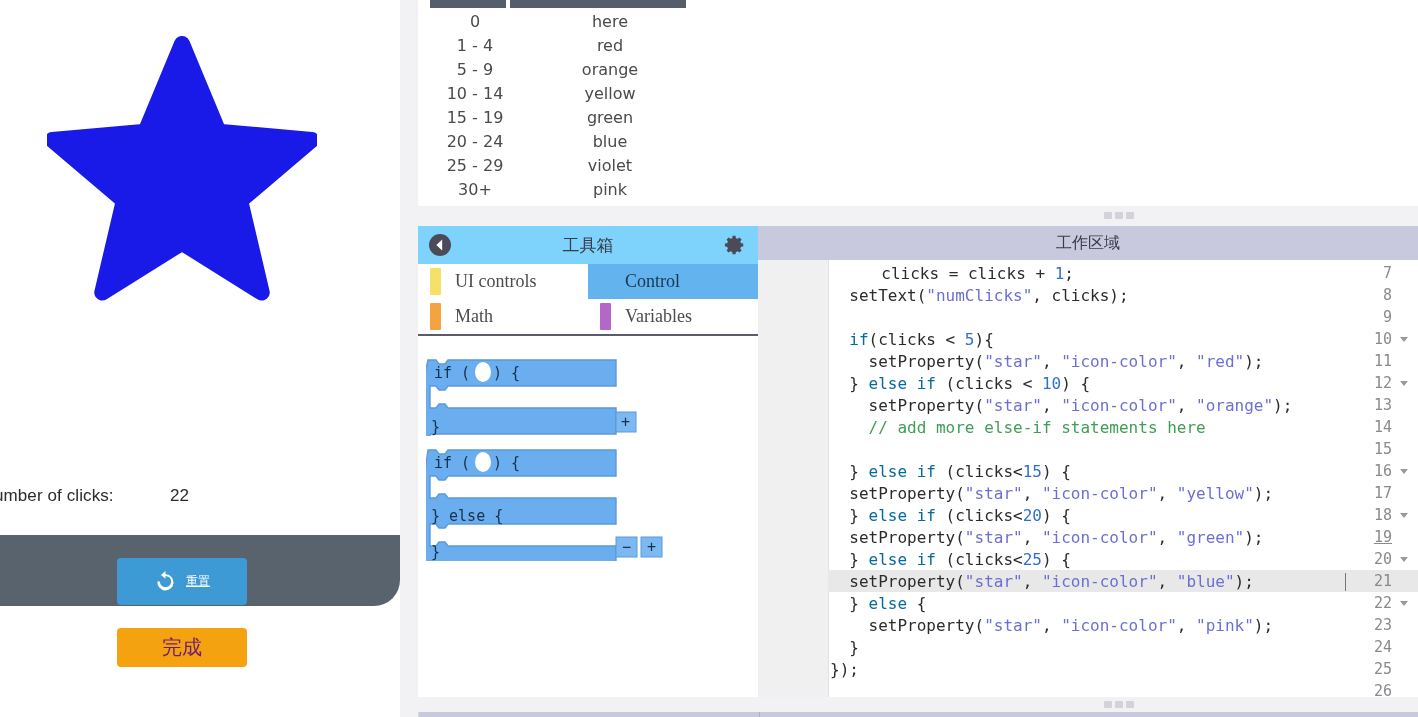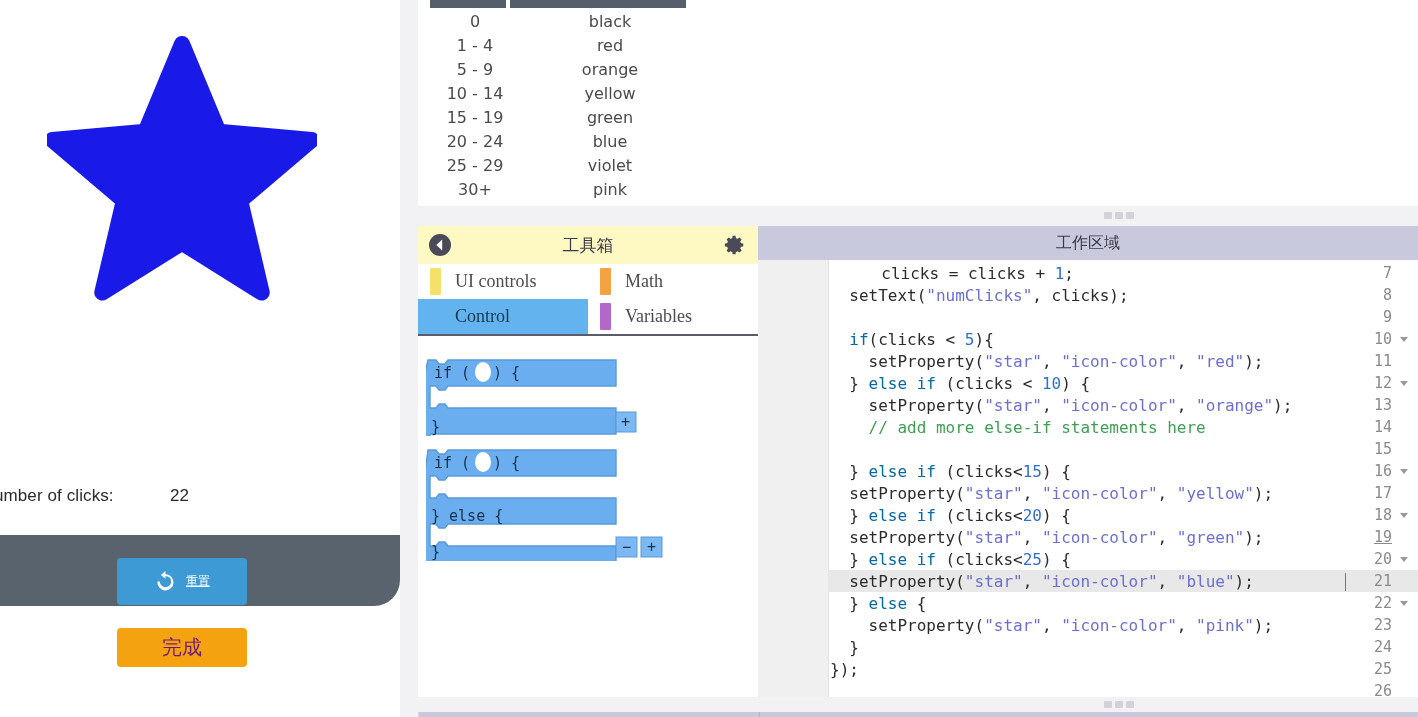--- a/index.html
+++ b/index.html
@@ -100,21 +100,21 @@
   }
   #hsplit-top-handle i{display:block;width:8px;height:7px;background:#d2d2d8;border-radius:1px;}
 
   
   #toolbox-panel{
     position:absolute;left:418px;top:226px;width:340px;height:471px;
     background:#ffffff;border-right:1px solid #d7d7dd;
     overflow:hidden;
   }
   #toolbox-header{
-    position:relative;height:38px;background:#fef9c3;
+    position:relative;height:38px;background:#7dd3fc;
     display:flex;align-items:center;
   }
   #toolbox-title{
     position:absolute;left:0;right:0;text-align:center;
     font-size:17px;color:#3a3a4a;
     font-family:"DejaVu Sans", sans-serif;
   }
   #toolbox-back{
     position:absolute;left:10px;width:24px;height:24px;cursor:pointer;
   }
@@ -245,21 +245,21 @@
 <div id="table-panel">
   <div id="table-wrap">
     <div id="table-head">
       <div class="th c1"></div>
       <div class="th c2"></div>
     </div>
     <table id="color-table">
       <tbody>
         <tr>
           <td class="range">0</td>
-          <td class="cname">black</td>
+          <td class="cname">here</td>
         </tr>
         <tr>
           <td class="range">1 - 4</td>
           <td class="cname">red</td>
         </tr>
         <tr>
           <td class="range">5 - 9</td>
           <td class="cname">orange</td>
         </tr>
         <tr>
@@ -306,27 +306,27 @@
       <path fill="#4a4a58" d="M12 8.2a3.8 3.8 0 1 0 0 7.6 3.8 3.8 0 0 0 0-7.6zm0 5.9a2.1 2.1 0 1 1 0-4.2 2.1 2.1 0 0 1 0 4.2z"></path>
       <path fill="#4a4a58" d="M21 13.6v-3.2l-2.5-.4a6.9 6.9 0 0 0-.8-1.9l1.5-2-2.3-2.3-2 1.5a6.9 6.9 0 0 0-1.9-.8L12.6 2h-3.2l-.4 2.5a6.9 6.9 0 0 0-1.9.8l-2-1.5L2.8 6.1l1.5 2a6.9 6.9 0 0 0-.8 1.9L1 10.4v3.2l2.5.4c.18.67.45 1.3.8 1.9l-1.5 2 2.3 2.3 2-1.5c.6.35 1.23.62 1.9.8l.4 2.5h3.2l.4-2.5c.67-.18 1.3-.45 1.9-.8l2 1.5 2.3-2.3-1.5-2c.35-.6.62-1.23.8-1.9z"></path>
     </svg>
   </div>
 
   <div id="category-grid">
     <div class="cat">
       <span class="swatch" style="background:#f5e06a"></span>
       <span class="clabel">UI controls</span>
     </div>
+    <div class="cat selected">
+      <span class="swatch" style="background:#63b3ef"></span>
+      <span class="clabel">Control</span>
+    </div>
     <div class="cat">
       <span class="swatch" style="background:#f5a342"></span>
       <span class="clabel">Math</span>
-    </div>
-    <div class="cat selected">
-      <span class="swatch" style="background:#63b3ef"></span>
-      <span class="clabel">Control</span>
     </div>
     <div class="cat">
       <span class="swatch" style="background:#b368c9"></span>
       <span class="clabel">Variables</span>
     </div>
   </div>
 
   <div id="blocks-area">
 
     <svg class="blk" style="left:8px;top:20px;" width="230" height="80" viewBox="0 0 230 80">

